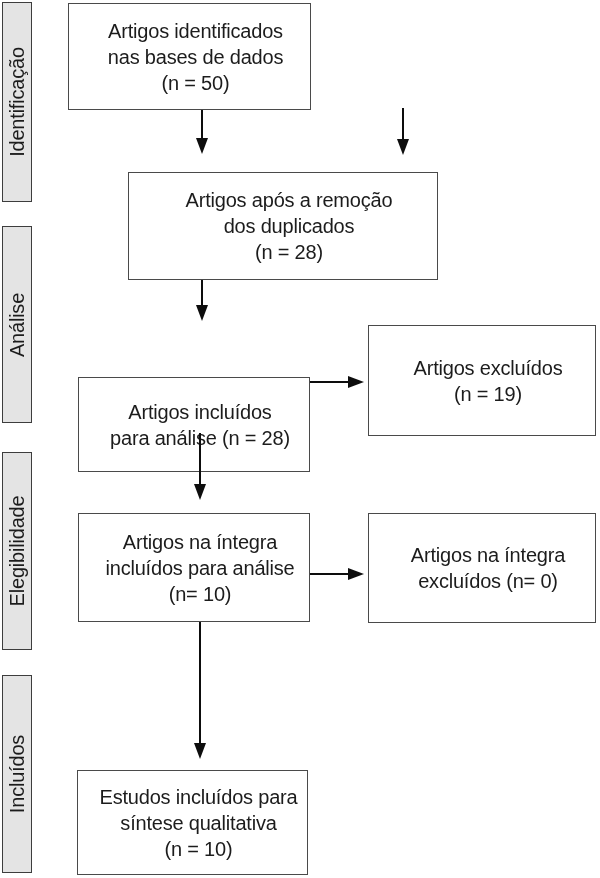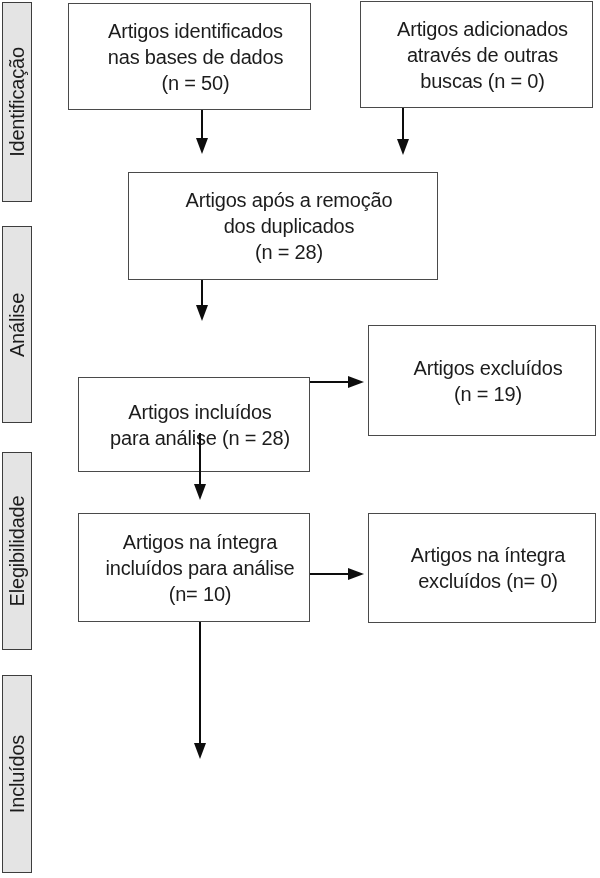--- a/index.html
+++ b/index.html
@@ -108,25 +108,20 @@
   </div>
   <div class="stage" style="top:675px; height:198px;">
     <span class="stage-label">Incluídos</span>
   </div>
 
   <div class="box" style="left:68px; top:3px; width:243px; height:107px;">
     <span class="box-text">Artigos identificados
 nas bases de dados
 (n = 50)</span>
   </div>
-  <div class="box" style="left:360px; top:1px; width:233px; height:107px;">
-    <span class="box-text">Artigos adicionados
-através de outras
-buscas (n = 0)</span>
-  </div>
   <div class="box" style="left:128px; top:172px; width:310px; height:108px;">
     <span class="box-text">Artigos após a remoção
 dos duplicados
 (n = 28)</span>
   </div>
   <div class="box" style="left:78px; top:334px; width:232px; height:95px;margin-top:43px;">
     <span class="box-text">Artigos incluídos
 para análise (n = 28)</span>
   </div>
   <div class="box" style="left:368px; top:325px; width:228px; height:111px;">
@@ -134,20 +129,25 @@
 (n = 19)</span>
   </div>
   <div class="box" style="left:78px; top:513px; width:232px; height:109px;">
     <span class="box-text">Artigos na íntegra
 incluídos para análise
 (n= 10)</span>
   </div>
   <div class="box" style="left:368px; top:513px; width:228px; height:110px;">
     <span class="box-text">Artigos na íntegra
 excluídos (n= 0)</span>
+  </div>
+  <div class="box" style="left:77px; top:770px; width:231px; height:105px;">
+    <span class="box-text">Estudos incluídos para
+síntese qualitativa
+(n = 10)</span>
   </div>
 
   <div class="arrow-v" style="left:195px; top:110px; height:44px;">
     <i class="shaft"></i>
       <i class="head"></i>
   </div>
   <div class="arrow-v" style="left:396px; top:108px; height:47px;">
     <i class="shaft"></i>
       <i class="head"></i>
   </div>

